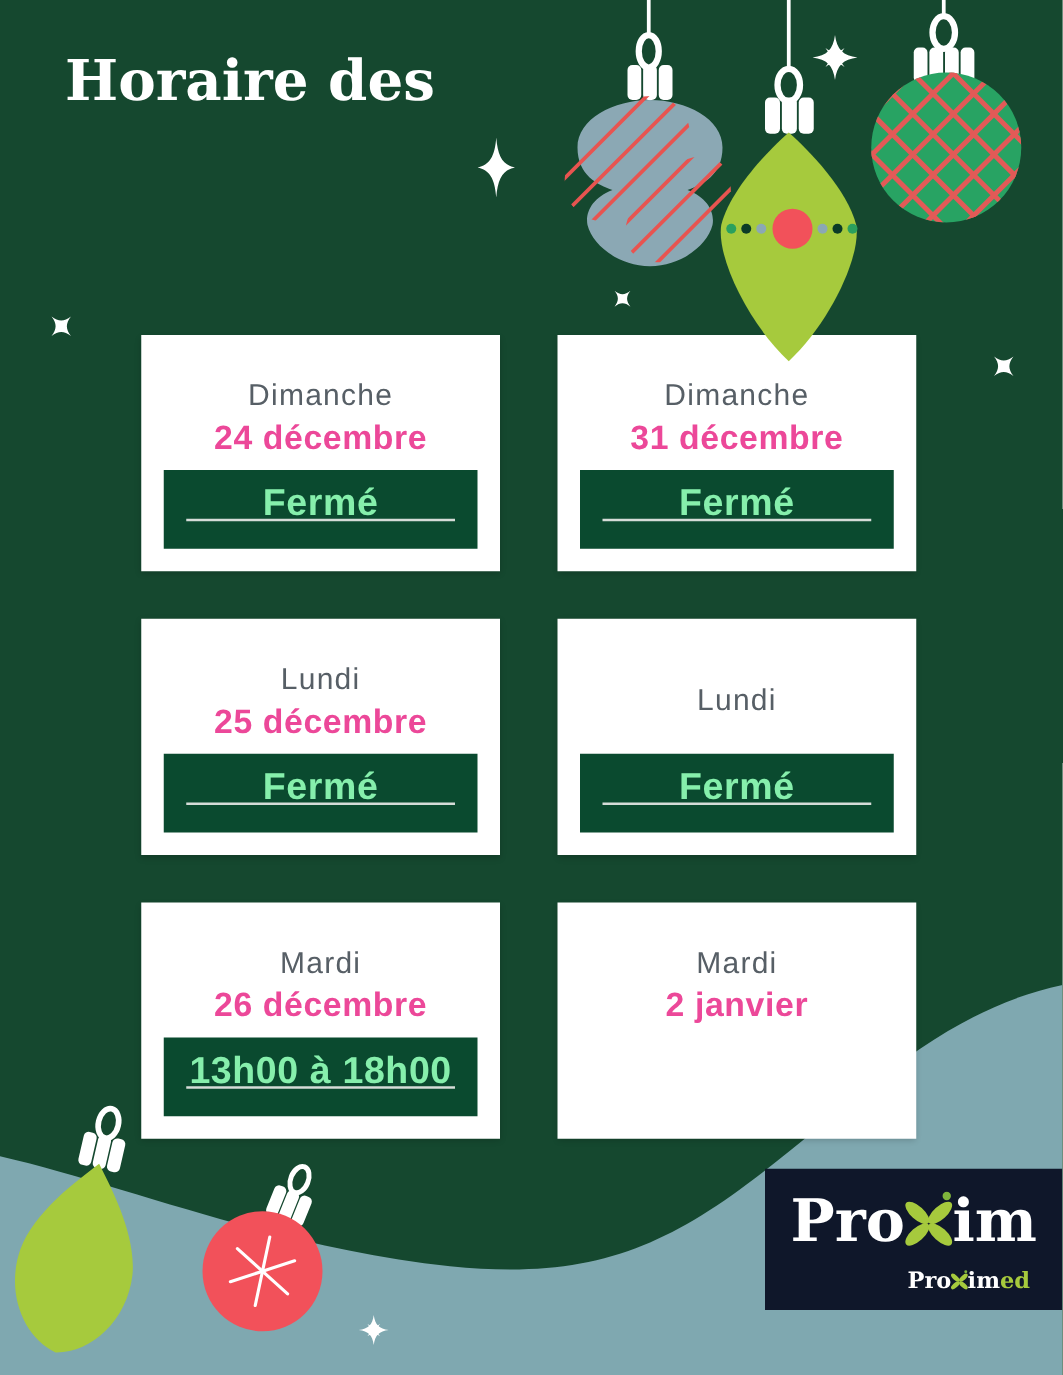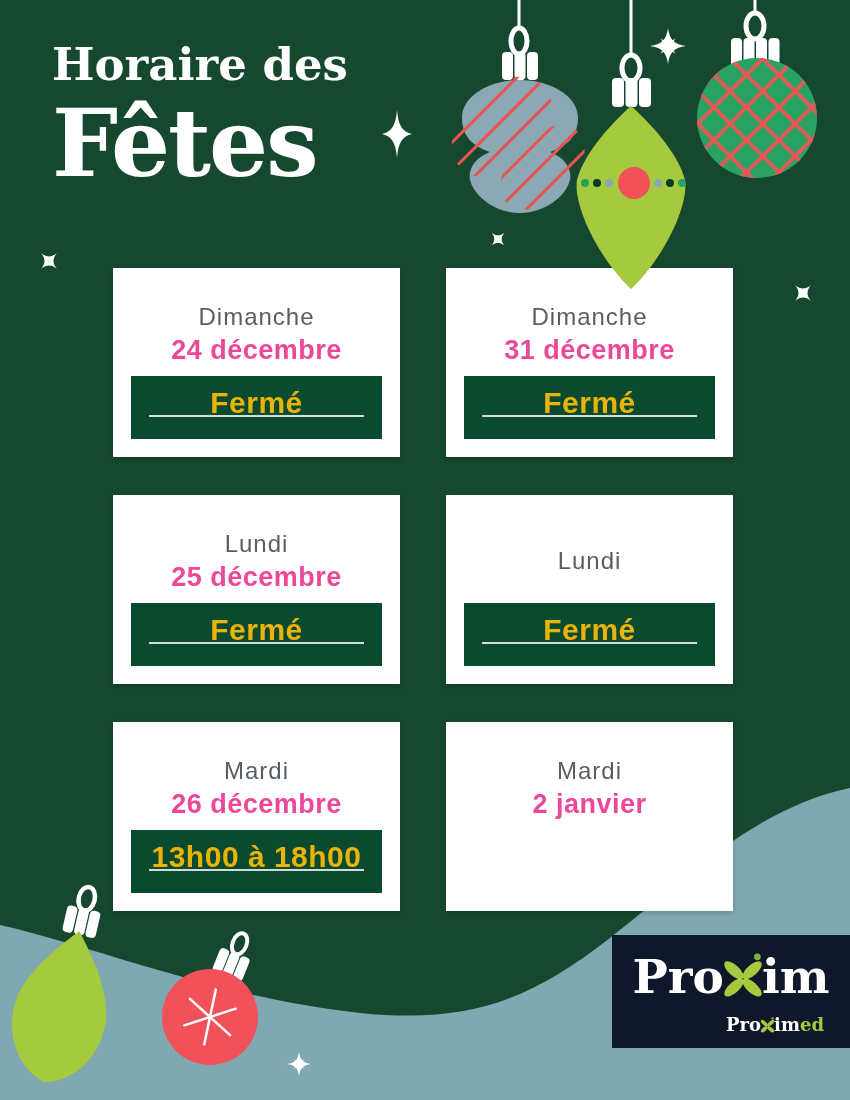--- a/index.html
+++ b/index.html
@@ -33,21 +33,21 @@
     display:flex;flex-direction:column;
     box-shadow:0 2px 5px rgba(0,0,0,0.18);
   }
   .card-top{height:90px;flex:none;display:flex;flex-direction:column;
             align-items:center;justify-content:center;gap:4px;padding-top:6px;}
   .day{font-size:24px;color:#575F66;letter-spacing:1px;}
   .date{font-size:27px;font-weight:bold;color:#ec4899;letter-spacing:0.5px;text-align:right;}
   .date sup{font-size:0.55em;position:relative;top:-0.5em;vertical-align:baseline;}
   .card-bottom{flex:1;background:#0A4A2F;position:relative;
                display:flex;align-items:center;justify-content:center;}
-  .status{color:#eab308;font-weight:bold;font-size:30px;letter-spacing:0.5px;margin-bottom:9px;}
+  .status{color:#86efac;font-weight:bold;font-size:30px;letter-spacing:0.5px;margin-bottom:9px;}
   .rule{position:absolute;left:7%;right:7%;bottom:22px;height:2px;background:#D5DCD8;}
 
   
   .logo-box{
     position:absolute;left:612px;top:935px;width:238px;height:113px;
     background:#0f172a;z-index:5;
   }
   .logo-main{
     position:absolute;left:0;right:0;top:18px;text-align:center;
     color:#FFFFFF;font-family:"DejaVu Serif","Liberation Serif",serif;
@@ -66,21 +66,20 @@
 <body>
 
 <div class="poster">
 
   <svg class="wave" width="850" height="330" viewBox="0 0 850 330" aria-hidden="true">
     <path d="M0,155 C100,178 220,228 360,243 C470,254 530,230 610,168 C690,106 755,38 850,18 L850,330 L0,330 Z" fill="#7FA8B0"></path>
   </svg>
 
   <div class="title">
     <div class="line1">Horaire des</div>
-    <div class="line2">Fêtes</div>
   </div>
 
   <div class="deco" style="left:382px;top:110px;width:30px;height:48px">
     <svg width="30" height="48" viewBox="0 0 100 100" preserveAspectRatio="none">
         <path d="M50,0 C54,32 68,46 100,50 C68,54 54,68 50,100 C46,68 32,54 0,50 C32,46 46,32 50,0 Z" fill="#fff"></path>
       </svg>
   </div>
   <div class="deco" style="left:650px;top:26px;width:36px;height:40px">
     <svg width="36" height="40" viewBox="0 0 100 100">
         <path d="M50,0 C54,32 68,46 100,50 C68,54 54,68 50,100 C46,68 32,54 0,50 C32,46 46,32 50,0 Z" fill="#fff"></path>

